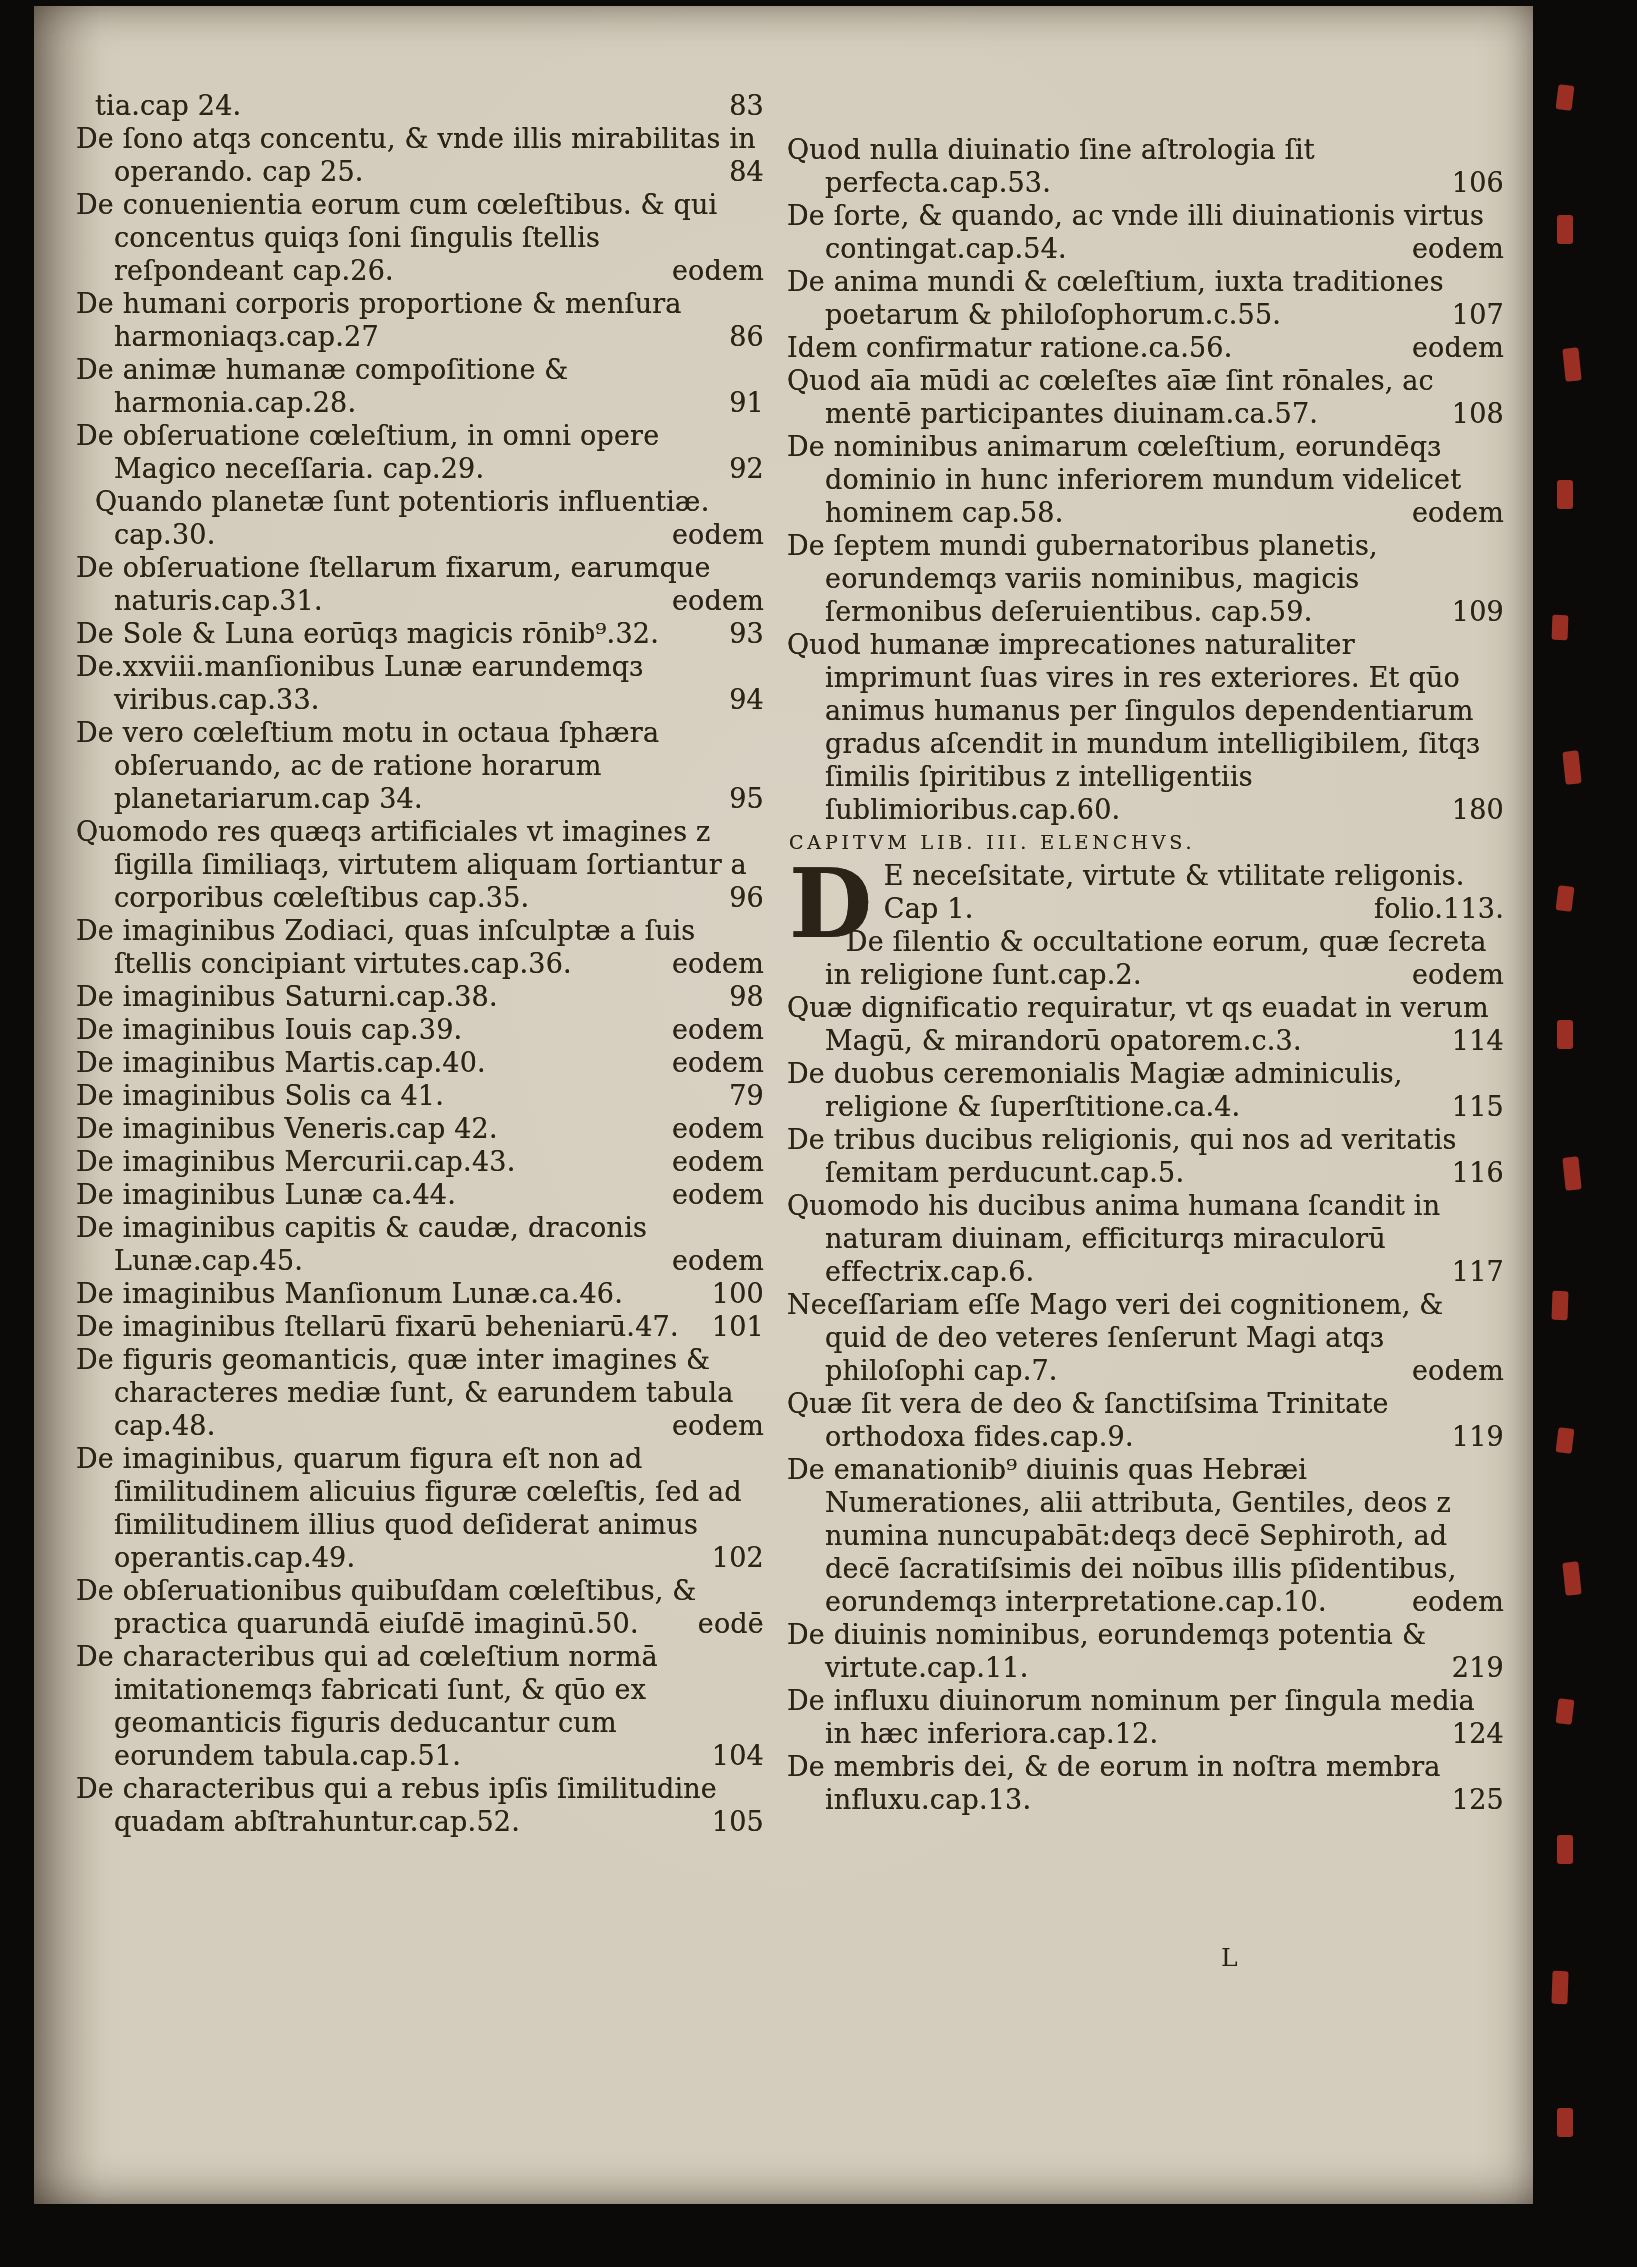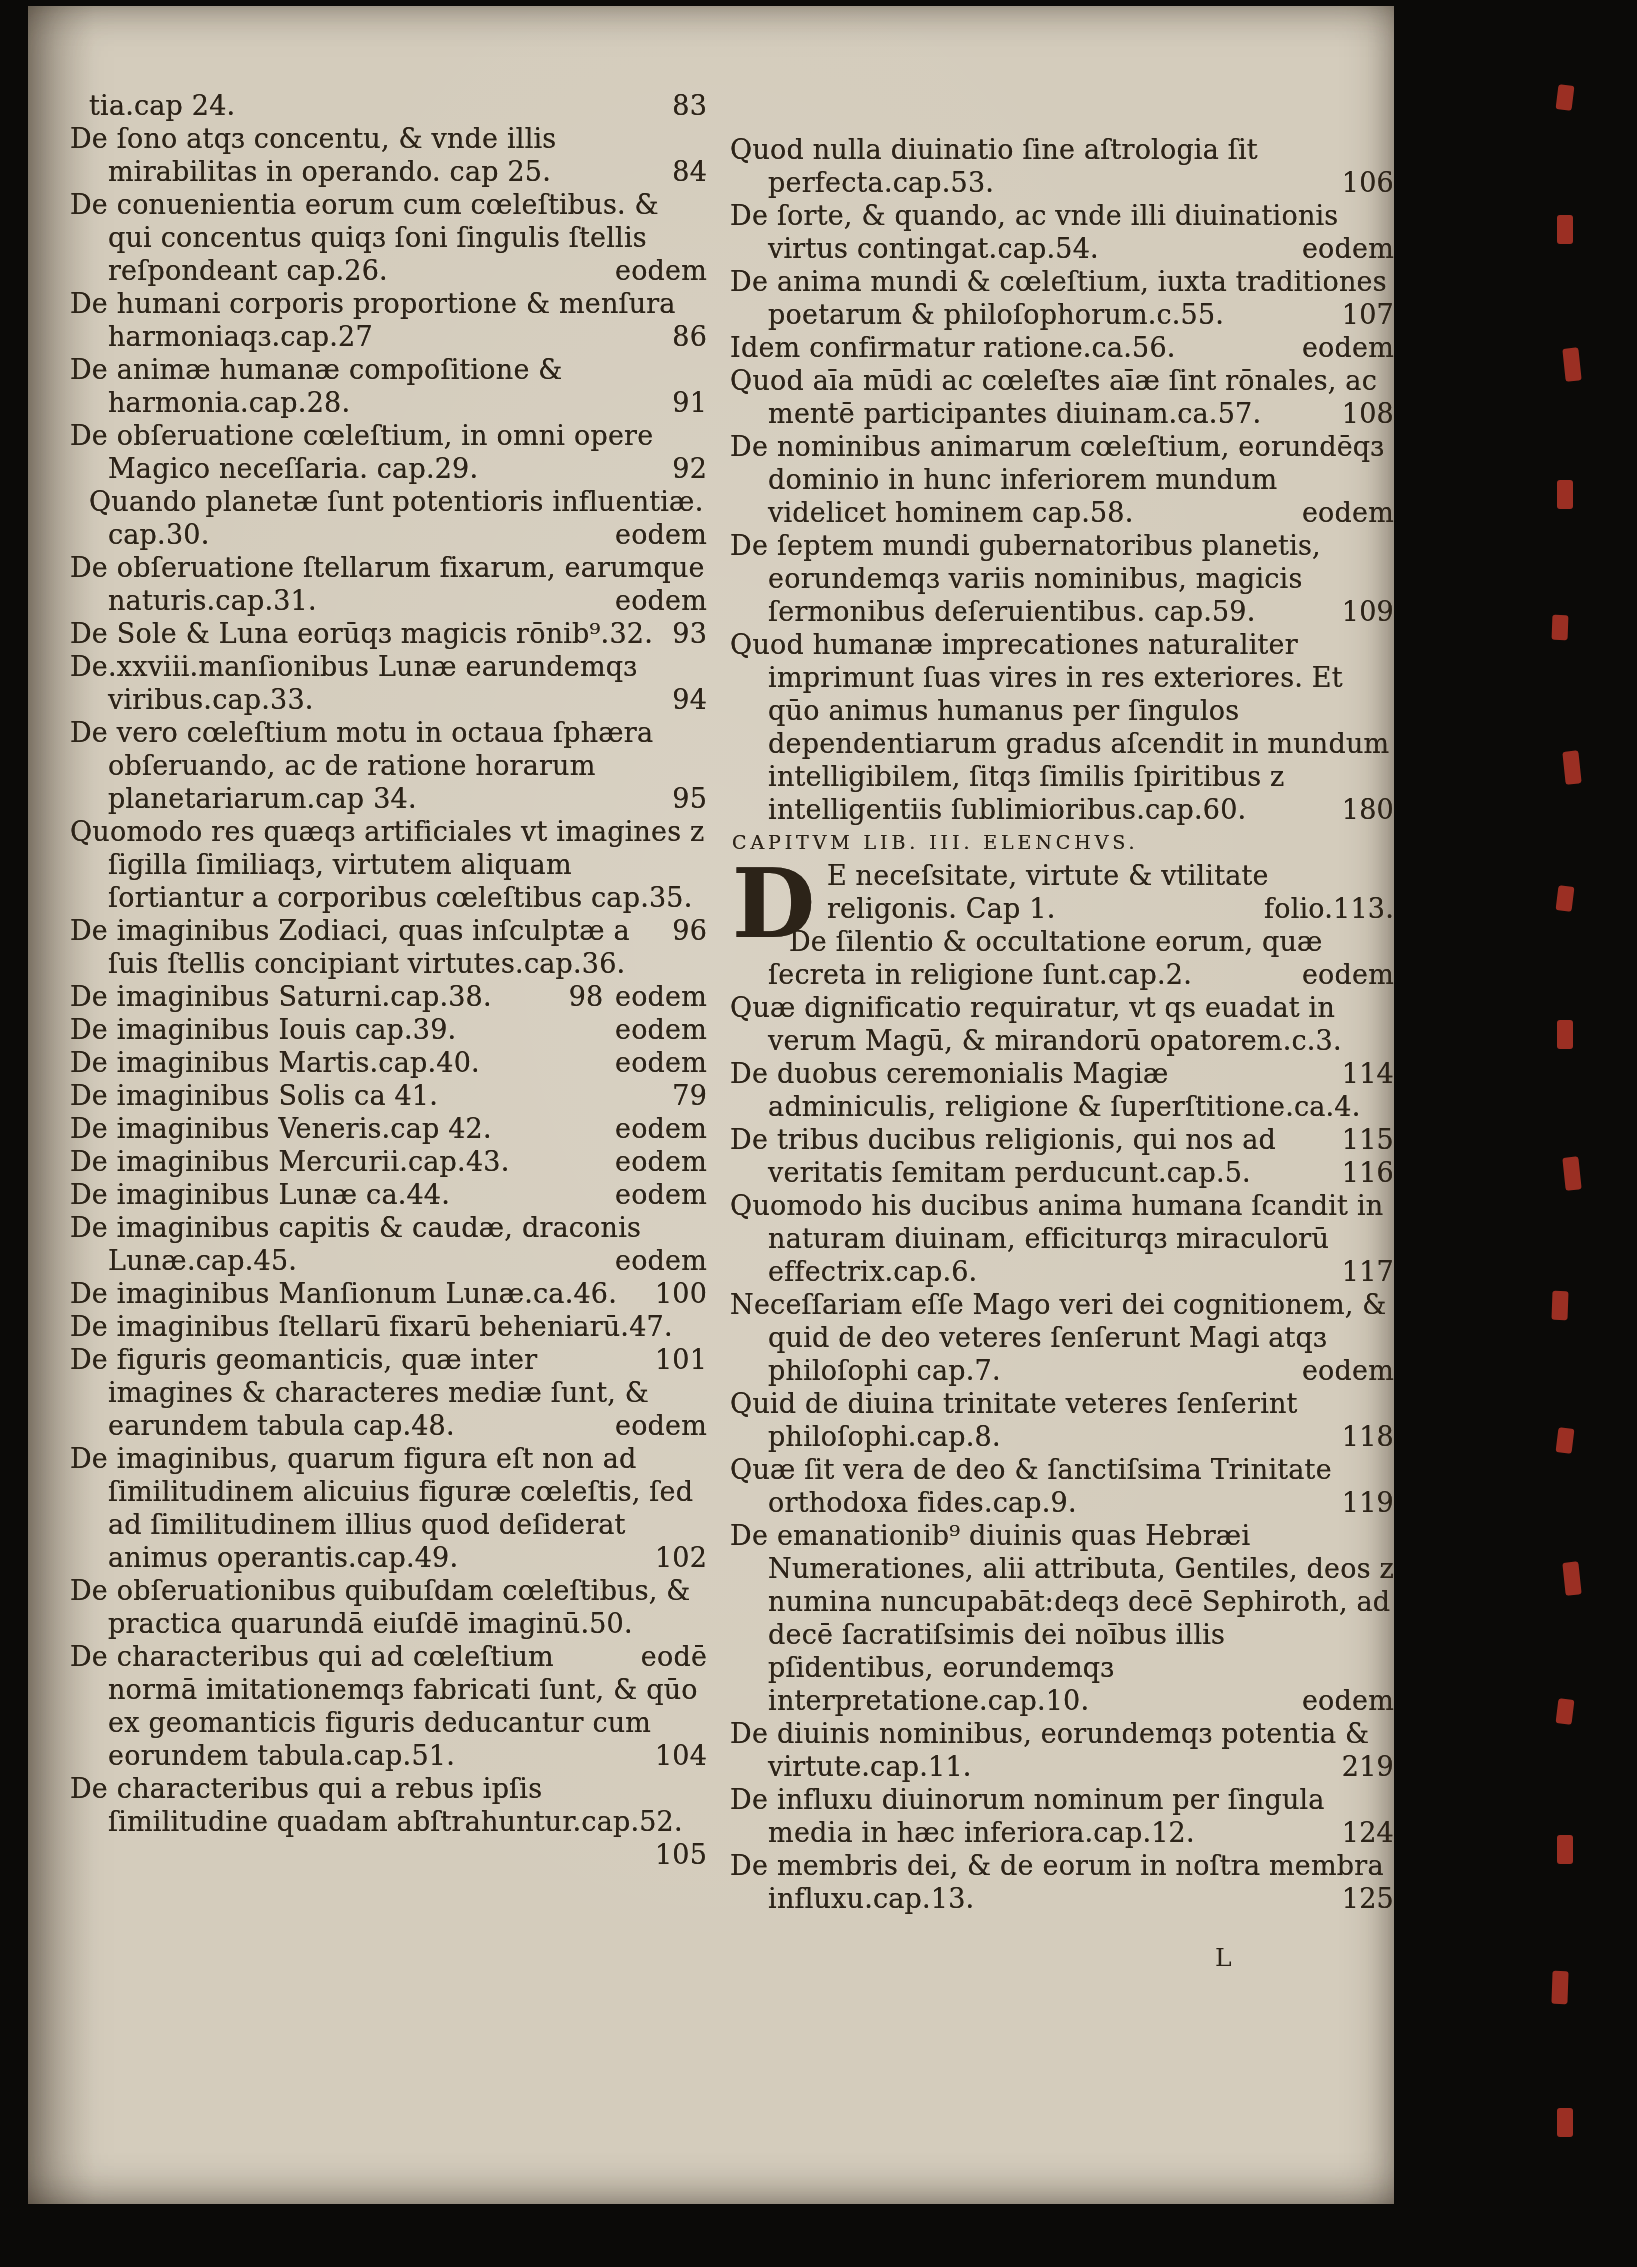--- a/index.html
+++ b/index.html
@@ -8,22 +8,22 @@
     position:relative;
     background:#0b0a08;
     overflow:hidden;
     font-family:"DejaVu Serif", serif;
   }
   .scan { position:absolute; inset:0; }
 
   
   .paper {
     position:absolute;
-    left:28px; top:5.8px;
-    width:1366px; height:2198px;
+    left:34px; top:5.8px;
+    width:1499px; height:2198px;
     background:var(--paper,#d4ccbc);
     background-image:
       radial-gradient(ellipse at 50% 42%, rgba(255,255,255,.10), rgba(0,0,0,0) 60%),
       linear-gradient(90deg, rgba(60,45,30,.18), rgba(0,0,0,0) 67px);
     box-shadow:
       inset 35px 0 67px -29px rgba(35,25,15,.60),
       inset -27px 0 48px -25px rgba(35,25,15,.42),
       inset 0 19px 44px -27px rgba(35,25,15,.38),
       inset 0 -23px 48px -27px rgba(35,25,15,.46);
   }
@@ -138,21 +138,20 @@
           <div class="entry"><span class="txt">De ſeptem mundi gubernatoribus planetis, eorundemqɜ variis nominibus, magicis ſermonibus deſeruientibus. cap.59.</span><span class="pg">109</span></div>
           <div class="entry"><span class="txt">Quod humanæ imprecationes naturaliter imprimunt ſuas vires in res exteriores. Et qūo animus humanus per ſingulos dependentiarum gradus aſcendit in mundum intelligibilem, ſitqɜ ſimilis ſpiritibus z intelligentiis ſublimioribus.cap.60.</span><span class="pg">180</span></div>
           <div class="entry heading"><span class="txt">CAPITVM LIB. III. ELENCHVS.</span></div>
           <div class="entry dc"><span class="dropcap">D</span><span class="txt">E neceſsitate, virtute &amp; vtilitate religonis. Cap 1.</span><span class="pg">folio.113.</span></div>
           <div class="entry"><span class="txt">De ſilentio &amp; occultatione eorum, quæ ſecreta in religione ſunt.cap.2.</span><span class="pg">eodem</span></div>
           <div class="entry"><span class="txt">Quæ dignificatio requiratur, vt qs euadat in verum Magū, &amp; mirandorū opatorem.c.3.</span><span class="pg">114</span></div>
           <div class="entry"><span class="txt">De duobus ceremonialis Magiæ adminiculis, religione &amp; ſuperſtitione.ca.4.</span><span class="pg">115</span></div>
           <div class="entry"><span class="txt">De tribus ducibus religionis, qui nos ad veritatis ſemitam perducunt.cap.5.</span><span class="pg">116</span></div>
           <div class="entry"><span class="txt">Quomodo his ducibus anima humana ſcandit in naturam diuinam, efficiturqɜ miraculorū effectrix.cap.6.</span><span class="pg">117</span></div>
           <div class="entry"><span class="txt">Neceſſariam eſſe Mago veri dei cognitionem, &amp; quid de deo veteres ſenſerunt Magi atqɜ philoſophi cap.7.</span><span class="pg">eodem</span></div>
-          <div class="entry"><span class="txt">Quid de diuina trinitate veteres ſenſerint philoſophi.cap.8.</span><span class="pg">118</span></div>
           <div class="entry"><span class="txt">Quæ ſit vera de deo &amp; ſanctiſsima Trinitate orthodoxa fides.cap.9.</span><span class="pg">119</span></div>
           <div class="entry"><span class="txt">De emanationib⁹ diuinis quas Hebræi Numerationes, alii attributa, Gentiles, deos z numina nuncupabāt:deqɜ decē Sephiroth, ad decē ſacratiſsimis dei noībus illis pſidentibus, eorundemqɜ interpretatione.cap.10.</span><span class="pg">eodem</span></div>
           <div class="entry"><span class="txt">De diuinis nominibus, eorundemqɜ potentia &amp; virtute.cap.11.</span><span class="pg">219</span></div>
           <div class="entry"><span class="txt">De influxu diuinorum nominum per ſingula media in hæc inferiora.cap.12.</span><span class="pg">124</span></div>
           <div class="entry"><span class="txt">De membris dei, &amp; de eorum in noſtra membra influxu.cap.13.</span><span class="pg">125</span></div>
         </div>
     </div>
     <span class="signature">L</span>
   </div>
 

